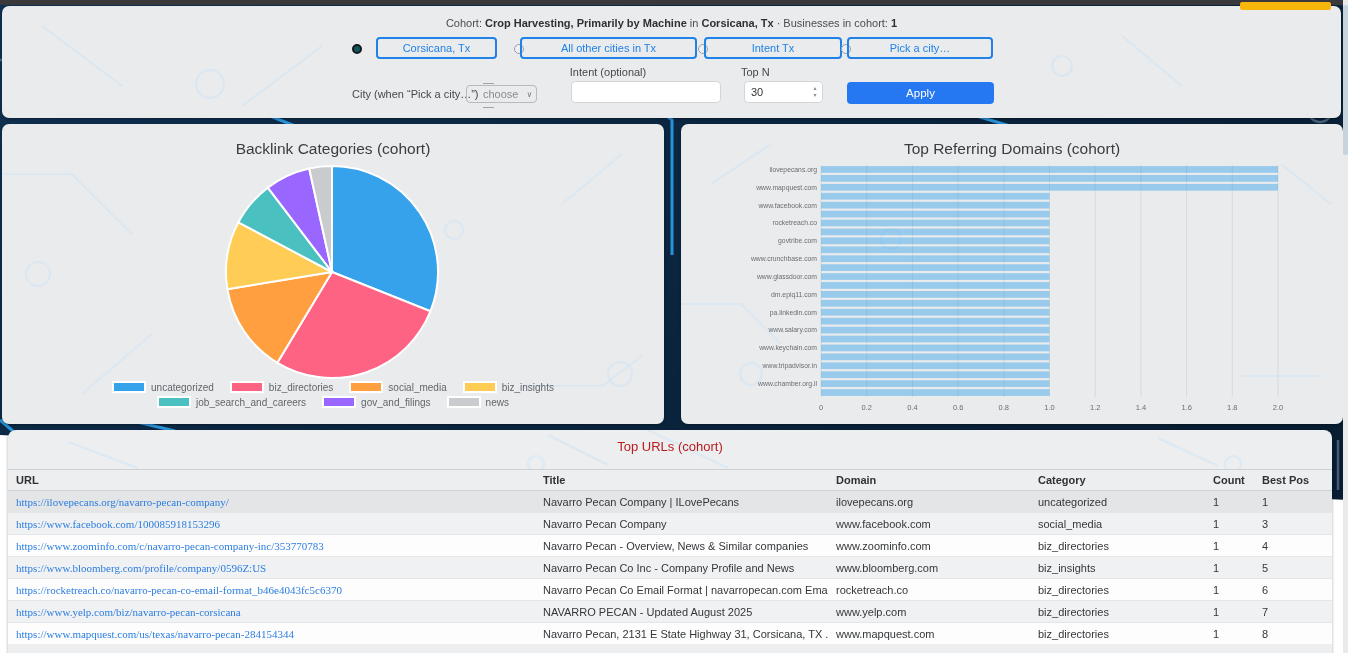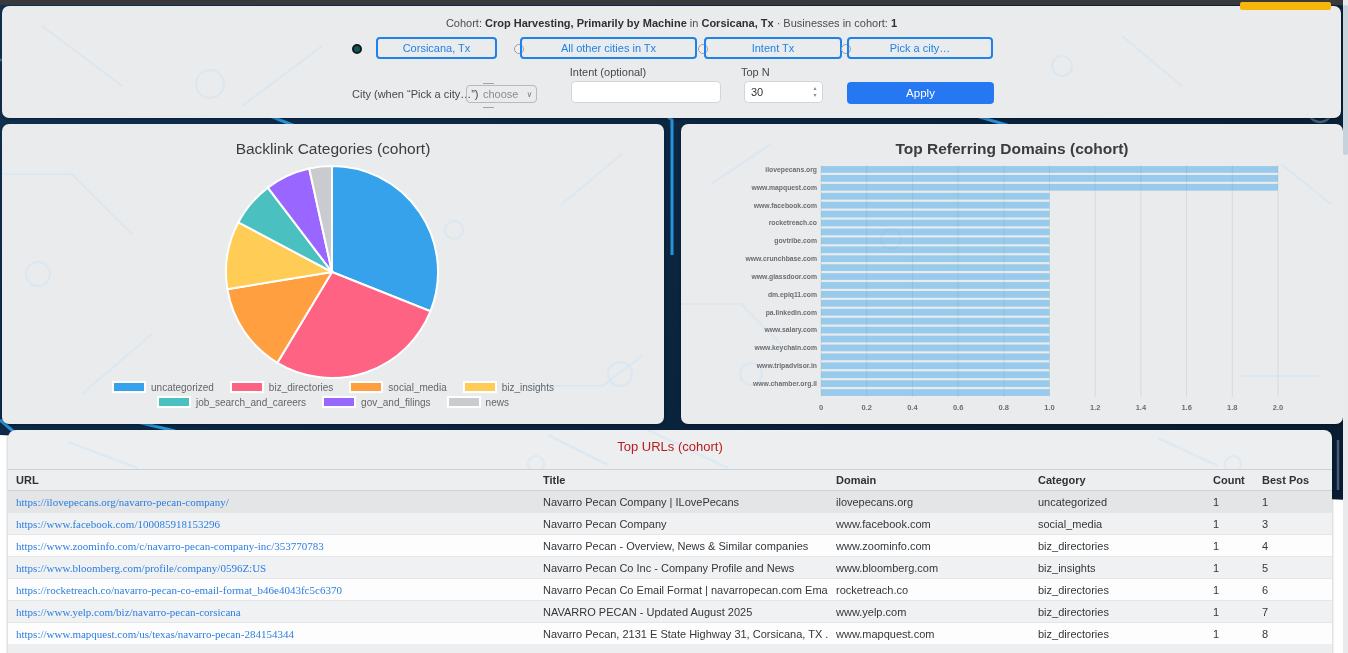--- a/index.html
+++ b/index.html
@@ -12,21 +12,21 @@
   .topstrip{position:absolute;left:0;top:0;width:1348px;height:5px;background:#39393b;z-index:6;}
   .yellow-partial{position:absolute;left:1240px;top:2px;width:91px;height:8px;background:#f6b60b;
         border-radius:2px;z-index:7;}
   .scrollbar{position:absolute;right:0;top:0;width:5px;height:653px;background:#e8eaec;z-index:9;}
   .scrollbar .thumb{position:absolute;top:5px;left:0;width:5px;height:150px;background:#c7d3dc;border-radius:2px;}
   
   .card{position:absolute;background:#e9ebed;border-radius:7px;z-index:2;box-shadow:0 1px 3px rgba(0,0,0,.35);}
   .deco{position:absolute;left:0;top:0;pointer-events:none;}
   #filter-card{left:2px;top:6px;width:1339px;height:112px;}
   #pie-card{left:2px;top:124px;width:662px;height:300px;}
-  #bar-card{left:681px;top:124px;width:662px;height:300px;font-weight:bold;}
+  #bar-card{left:681px;top:124px;width:662px;height:300px;}
   #table-card{left:8px;top:430px;width:1324px;height:232px;border-radius:8px 8px 0 0;background:#eceef0;}
   
   .cohort-line{position:absolute;top:11px;left:0;right:0;text-align:center;font-size:11px;color:#4a4d50;}
   .cohort-line b{color:#2e3134;}
   .scope-btn{position:absolute;top:31px;height:22px;border:2px solid #1f82e8;border-radius:4px;
         background:transparent;color:#1f82e8;font-size:11px;font-family:inherit;
         display:flex;align-items:center;justify-content:center;box-sizing:border-box;cursor:pointer;}
   .radio{position:absolute;top:38px;width:10px;height:10px;border:1px solid #9aa0a4;border-radius:50%;
         background:#eef0f1;box-sizing:border-box;cursor:pointer;}
   .radio.on{border:2px solid #15181a;background:#0b585f;}

